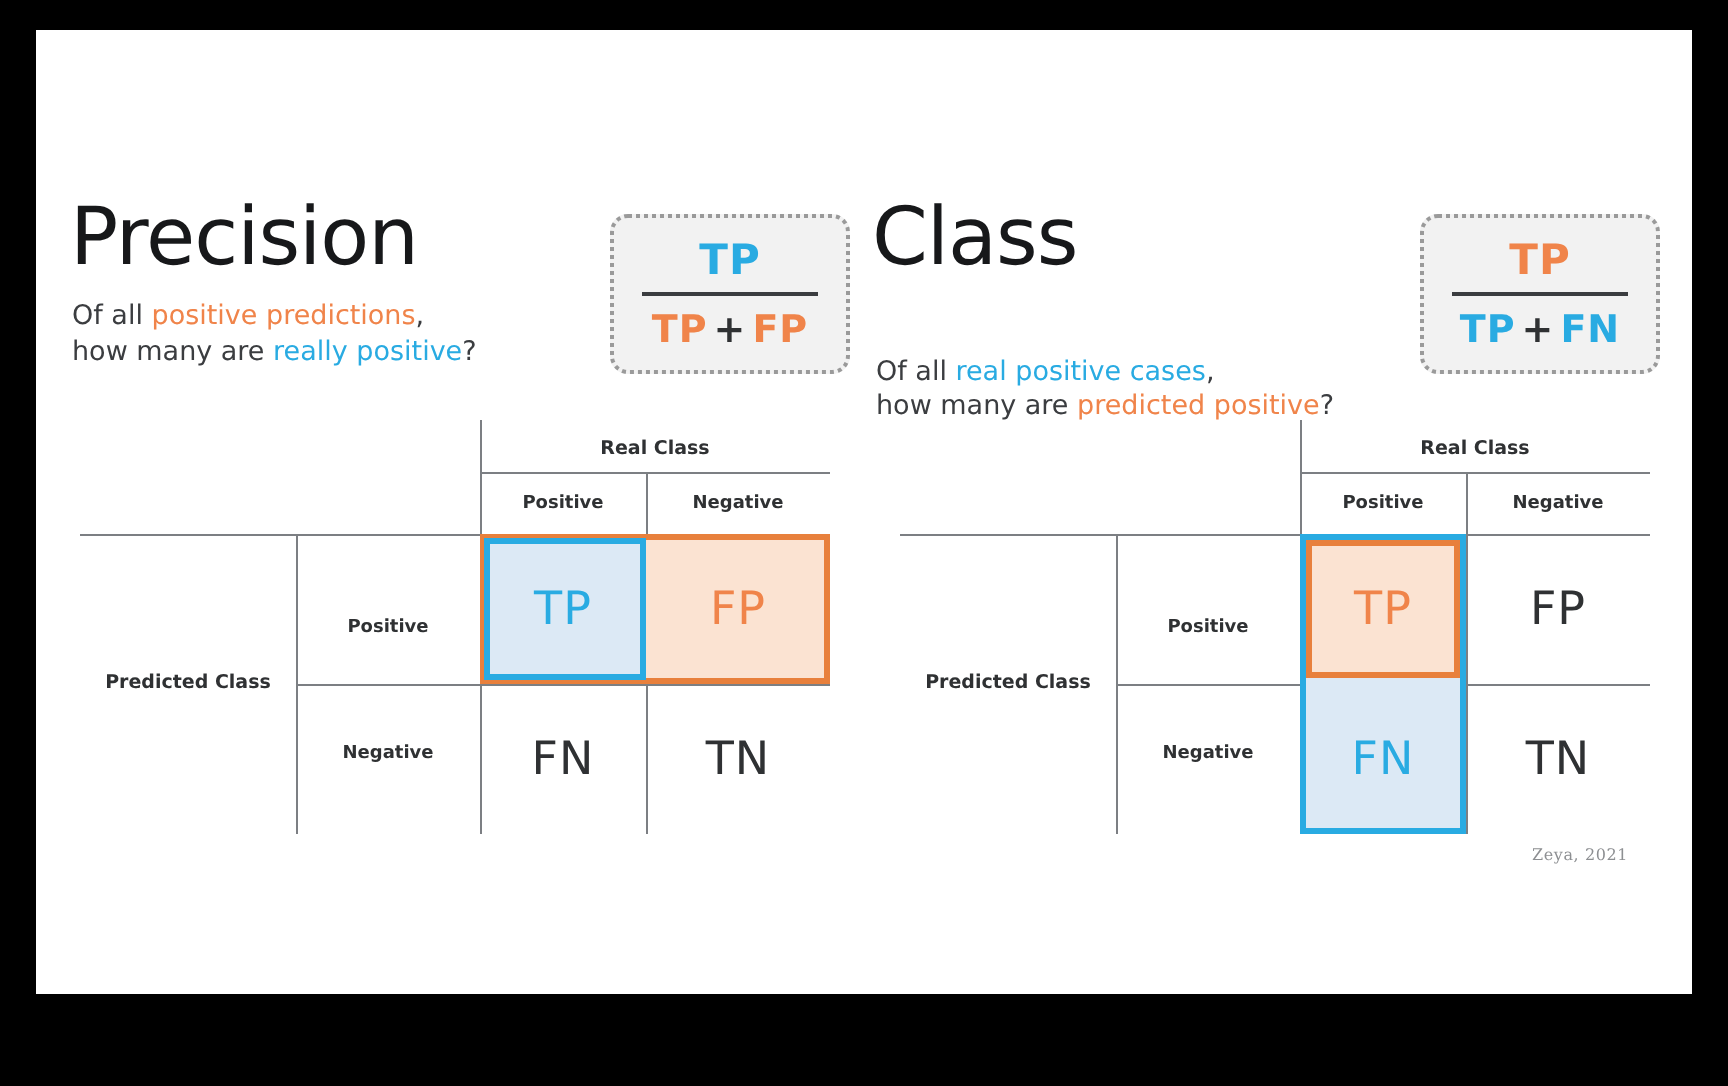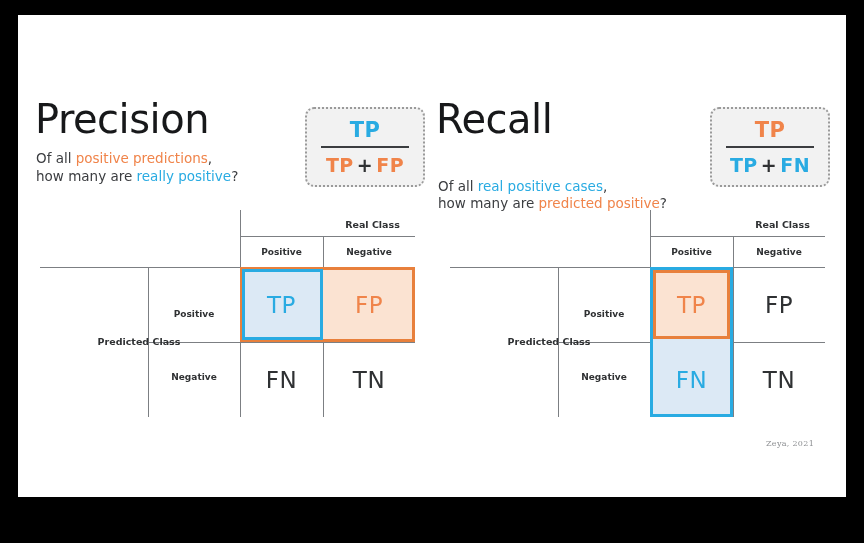--- a/index.html
+++ b/index.html
@@ -103,21 +103,20 @@
   .mx-title {
     position: absolute;
     font-family: "DejaVu Sans", sans-serif;
     font-weight: bold;
     font-size: 9.5px;
     color: #2f3133;
     white-space: nowrap;
     display: flex;
     align-items: center;
     justify-content: center;
-    margin-left: 45px;
   }
 
   .mx-cell {
     position: absolute;
     display: flex;
     align-items: center;
     justify-content: center;
     font-family: "DejaVu Sans", sans-serif;
     font-size: 23px;
     color: #2f3133;
@@ -196,21 +195,21 @@
 
       <div class="mx-cell cell-blue-text" style="left:222px; top:57px; width:83px; height:75px;">TP</div>
       <div class="mx-cell cell-orange-text" style="left:305px; top:57px; width:92px; height:75px;">FP</div>
       <div class="mx-cell" style="left:222px; top:132px; width:83px; height:75px;">FN</div>
       <div class="mx-cell" style="left:305px; top:132px; width:92px; height:75px;">TN</div>
     </div>
   </div>
 
   <div>
 
-    <div class="panel-heading" style="left:418px; top:84px;">Recall</div>
+    <div class="panel-heading" style="left:418px; top:84px;">Class</div>
 
     <div class="panel-sub" style="left:420px; top:135px;margin-top:28px;">
       <span>Of all </span><span class="hl-blue">real positive cases</span><span>,</span>
     </div>
 
     <div class="panel-sub" style="left:420px; top:153px;margin-top:27px;">
       <span>how many are </span><span class="hl-orange">predicted positive</span><span>?</span>
     </div>
 
     <div class="formula-box" style="left:692px; top:92px; width:120px; height:80px;">
@@ -243,15 +242,15 @@
 
       <div class="mx-highlight hi-orange-fill hi-orange-border" style="left:225px; top:60px; width:77px; height:69px;"></div>
 
       <div class="mx-cell cell-orange-text" style="left:222px; top:57px; width:83px; height:75px;">TP</div>
       <div class="mx-cell" style="left:305px; top:57px; width:92px; height:75px;">FP</div>
       <div class="mx-cell cell-blue-text" style="left:222px; top:132px; width:83px; height:75px;">FN</div>
       <div class="mx-cell" style="left:305px; top:132px; width:92px; height:75px;">TN</div>
     </div>
   </div>
 
-  <div class="credit" style="left:748px; top:424px;">Zeya, 2021</div>
+  <div class="credit" style="left:748px; top:408px;">Zeya, 2021</div>
 
 </div>
 
 </body></html>

